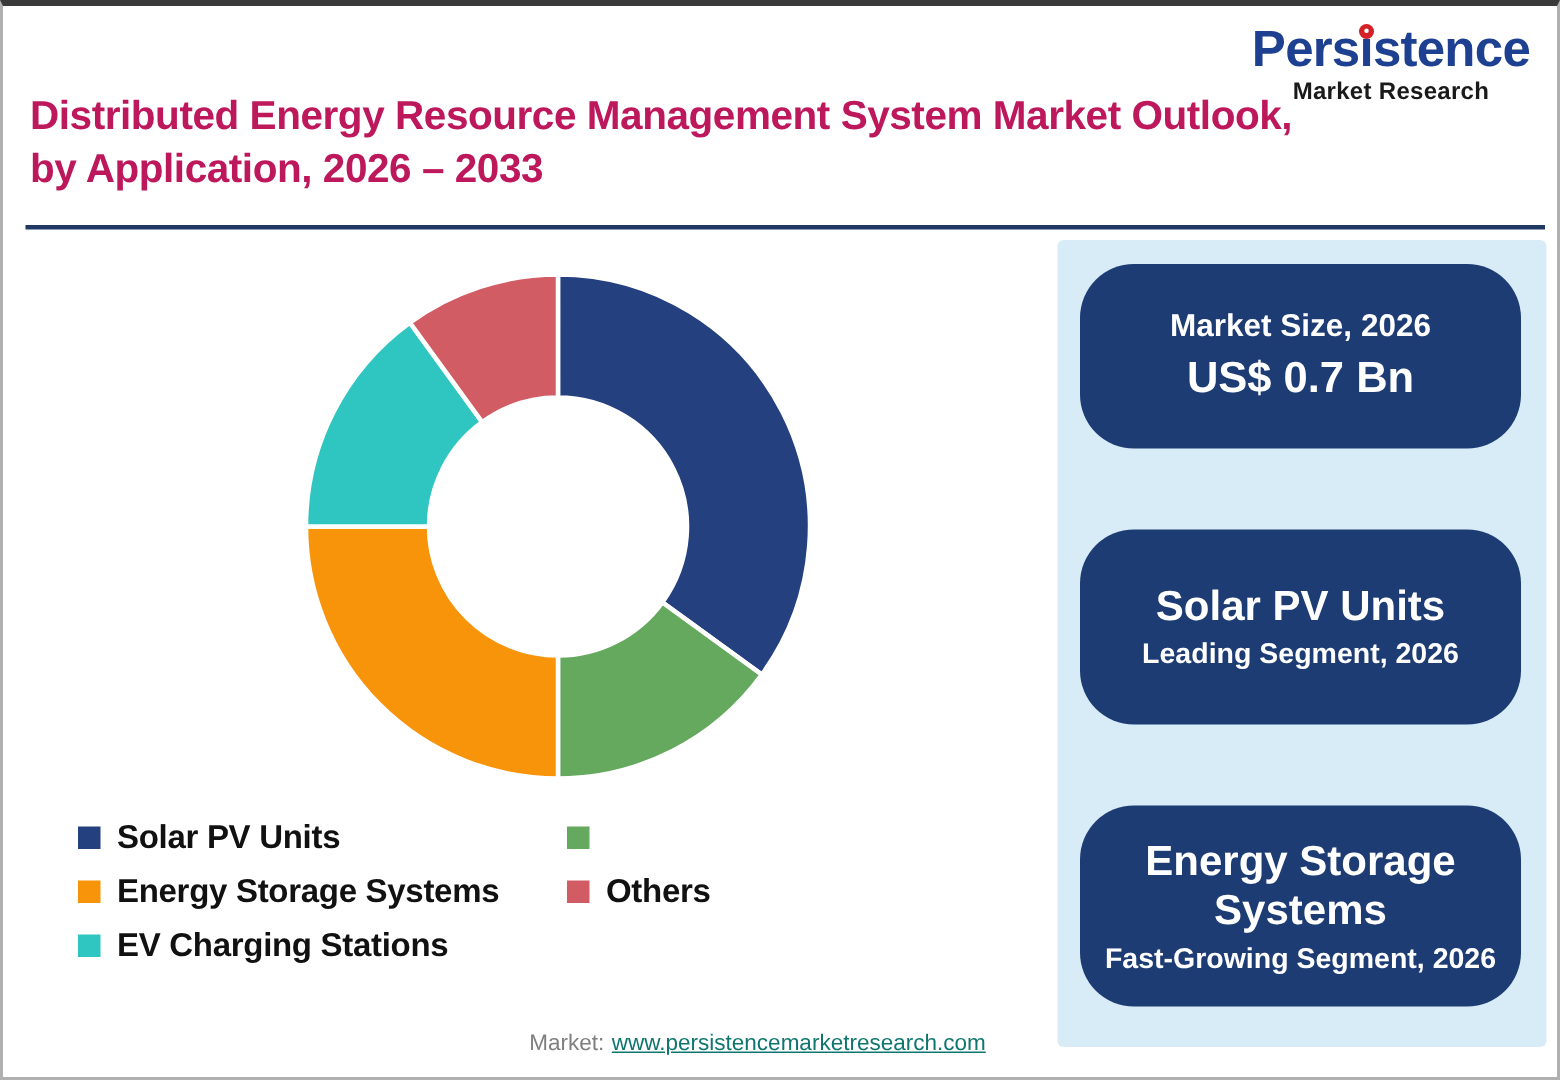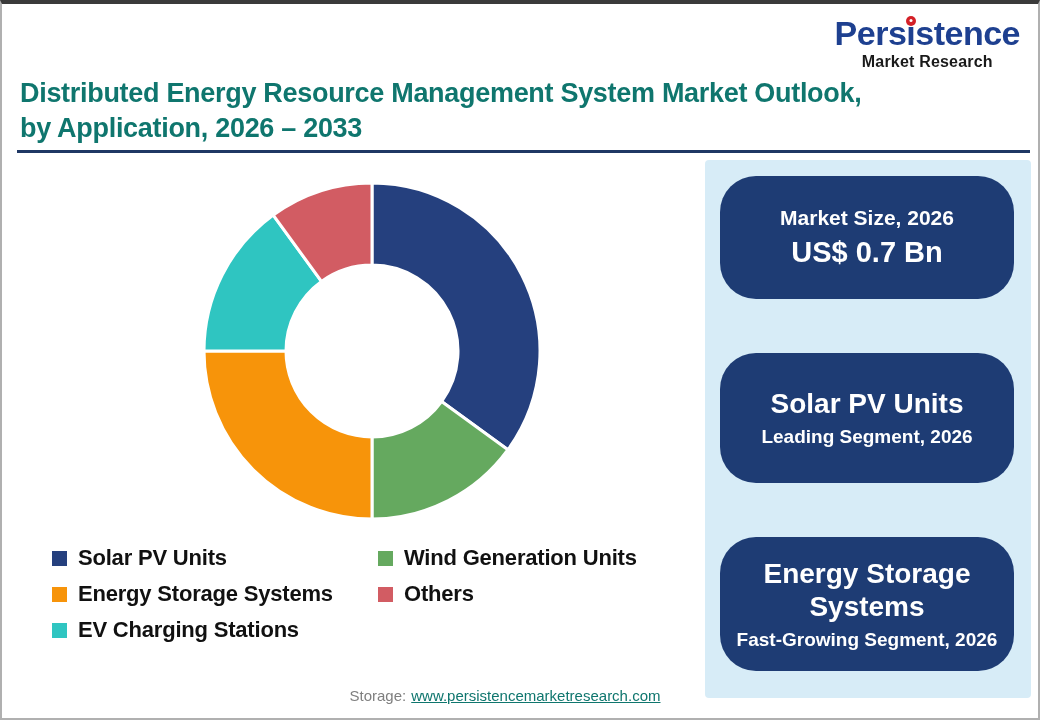--- a/index.html
+++ b/index.html
@@ -11,22 +11,22 @@
   
   .logo{position:absolute;right:18px;top:12px;text-align:center;}
   .logo-name{font-size:34px;font-weight:800;color:#1e4090;letter-spacing:-0.5px;line-height:1;}
   .logo-i{position:relative;display:inline-block;}
   .logo-i::before{content:'';position:absolute;left:50%;top:0px;transform:translateX(-50%);
     width:10px;height:10px;border-radius:50%;background:#d42027;}
   .logo-i::after{content:'';position:absolute;left:50%;top:3px;transform:translateX(-50%);
     width:3px;height:3px;border-radius:50%;background:#ffffff;}
   .logo-tagline{font-size:16px;font-weight:700;color:#1a1a1a;margin-top:3px;letter-spacing:0.2px;}
   
-  .title{position:absolute;left:18px;top:72px;margin:0;font-size:27px;font-weight:700;
-    line-height:35px;letter-spacing:-0.3px;color:#0f766e;}
+  .title{position:absolute;left:18px;top:56px;margin:0;font-size:27px;font-weight:700;
+    line-height:35px;letter-spacing:-0.3px;color:#be185d;}
   .rule{position:absolute;left:15px;top:146px;width:1013px;height:3px;background:#1f3864;}
   
   .donut{position:absolute;left:198px;top:175px;width:344px;height:344px;}
   
   .legend{position:absolute;left:50px;top:541px;display:grid;
     grid-template-columns:326px auto;row-gap:10px;column-gap:0;}
   .legend-item{display:flex;align-items:center;font-size:22px;font-weight:700;
     color:#111111;letter-spacing:-0.2px;white-space:nowrap;}
   .swatch{width:15px;height:15px;margin-right:11px;flex:none;display:inline-block;}
   
@@ -73,21 +73,20 @@
         <path d="M73.25 36.09A168 168 0 0 1 172.00 4.00L172.00 86.00A86 86 0 0 0 121.45 102.42Z" fill="#d25c63" stroke="#ffffff" stroke-width="3" stroke-linejoin="round"></path>
       </svg></div>
 
   <div class="legend" id="legend">
       <div class="legend-item">
         <span class="swatch" style="background: rgb(37, 64, 126);"></span>
         <span>Solar PV Units</span>
       </div>
       <div class="legend-item">
         <span class="swatch" style="background: rgb(101, 169, 95);"></span>
-        <span>Wind Generation Units</span>
       </div>
       <div class="legend-item">
         <span class="swatch" style="background: rgb(247, 148, 10);"></span>
         <span>Energy Storage Systems</span>
       </div>
       <div class="legend-item">
         <span class="swatch" style="background: rgb(210, 92, 99);"></span>
         <span>Others</span>
       </div>
       <div class="legend-item">
@@ -105,16 +104,16 @@
       <div class="big">Solar PV Units</div>
       <div class="sub">Leading Segment, 2026</div>
     </div>
     <div class="card card-2">
       <div class="big">Energy Storage Systems</div>
       <div class="sub">Fast-Growing Segment, 2026</div>
     </div>
   </aside>
 
   <div class="source">
-    <span class="src-label">Storage:</span><a class="src-link" href="#">www.persistencemarketresearch.com</a>
+    <span class="src-label">Market:</span><a class="src-link" href="#">www.persistencemarketresearch.com</a>
   </div>
 
 </div>
 
 </body></html>

